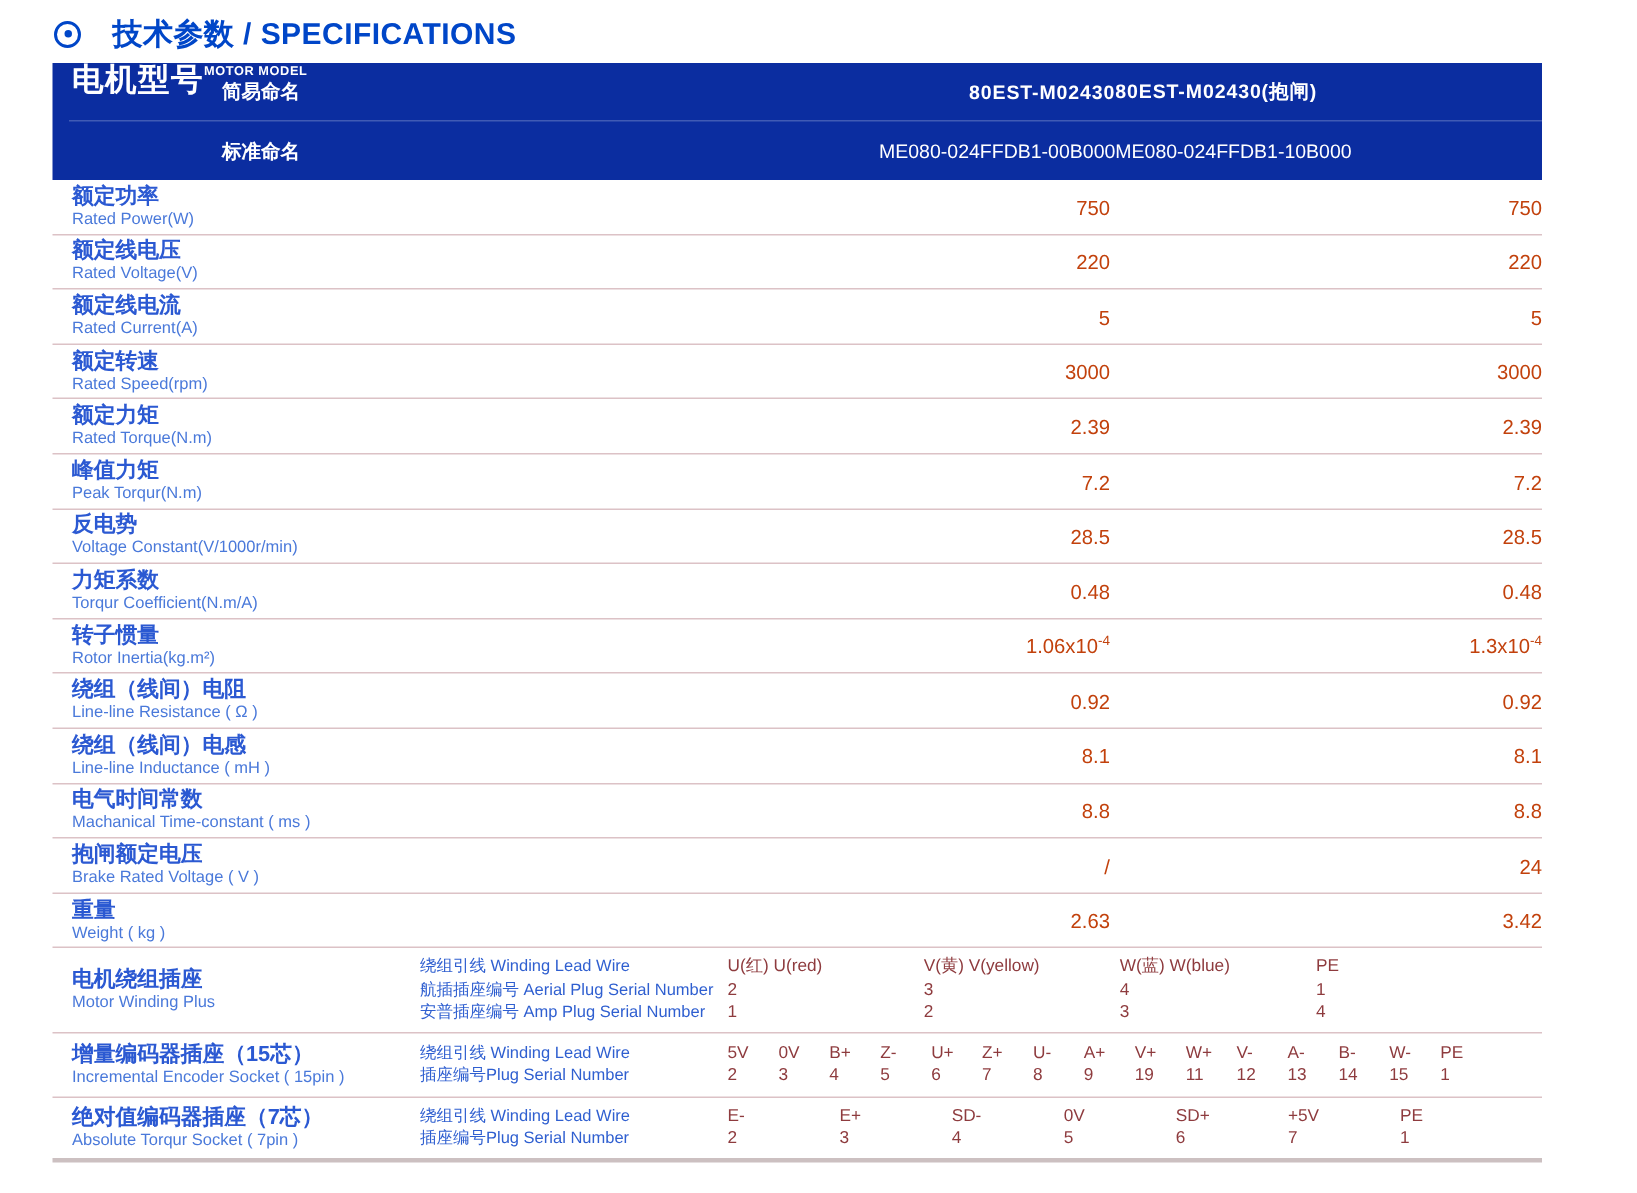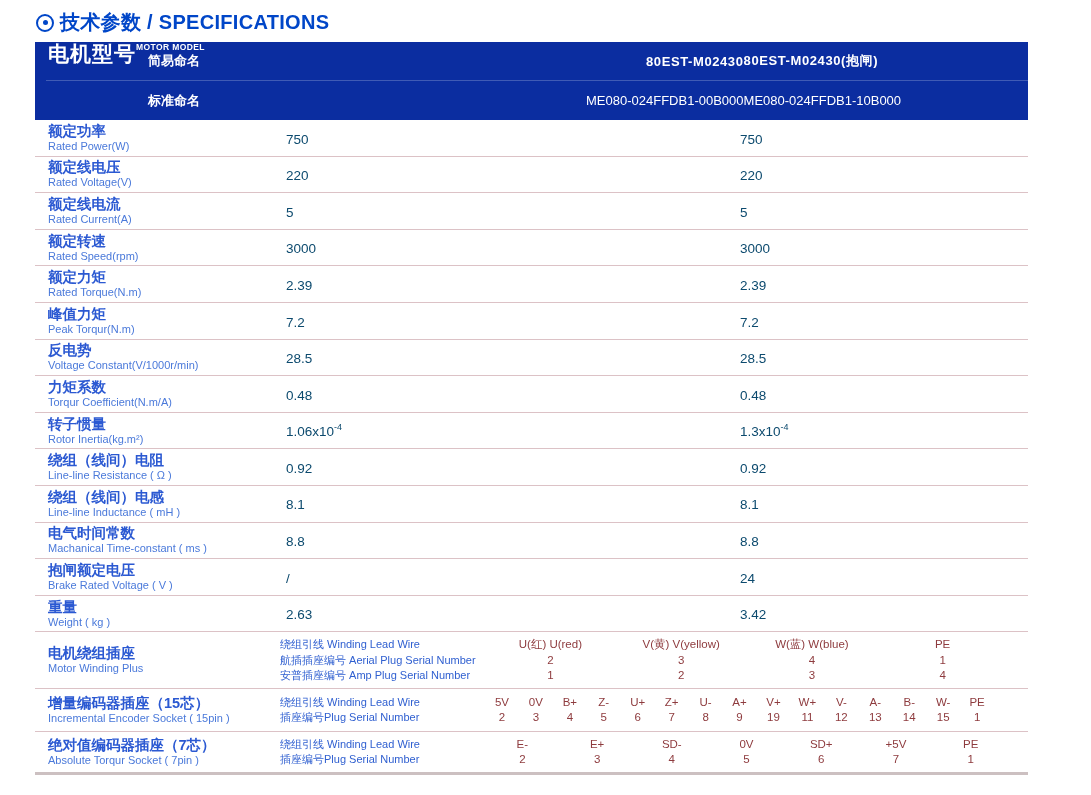--- a/index.html
+++ b/index.html
@@ -4,21 +4,21 @@
 <style>
   html,body { margin:0; padding:0; background:#ffffff; }
   body {
     width:1091px; height:795px; overflow:hidden;
     font-family:"Liberation Sans","DejaVu Sans",sans-serif;
     -webkit-font-smoothing:antialiased;
   }
   .page { position:relative; width:1091px; height:795px; background:#fff; }
 
   
-  .title-bar { position:absolute; left:36px; top:9px; display:flex; align-items:center; gap:6px; }
+  .title-bar { position:absolute; left:36px; top:9px; display:flex; align-items:center; gap:21px; }
   .title-icon { width:14px; height:14px; border:2px solid #0046c8; border-radius:50%; position:relative; flex:0 0 auto; }
   .title-icon::after { content:""; position:absolute; left:50%; top:50%; width:5px; height:5px; margin:-2.5px 0 0 -2.5px; background:#0046c8; border-radius:50%; }
   .title-text { color:#0046c8; font-size:20px; font-weight:bold; letter-spacing:0.3px; }
 
   
   .spec-table { position:absolute; left:35px; top:42px; width:993px; }
 
   
   .thead { position:relative; height:78px; background:#0b2da0; color:#fff; }
   .mm-block { position:absolute; left:13px; top:0; height:100px; display:flex; flex-direction:row; justify-content:center; z-index:2; }
@@ -30,38 +30,38 @@
   .hc1 { width:454px; text-align:right; font-size:13px; }
   .hc2 { width:288px; text-align:left; font-size:13px; }
   #head-rows .head-row:first-child .hc1,
   #head-rows .head-row:first-child .hc2 { font-weight:bold; letter-spacing:0.6px; }
 
   
   .spec-row { height:36.6px; box-sizing:border-box; display:flex; align-items:center; border-bottom:1px solid #dcc2c6; }
   .spec-label { width:251px; box-sizing:border-box; padding-left:13px; }
   .sl-zh { font-size:14.5px; font-weight:bold; color:#2b59d2; line-height:17px; }
   .sl-en { font-size:11px; color:#4a79da; line-height:13px; }
-  .cell { text-align:left; font-size:13.5px; color:#0c4a6e; }
+  .cell { text-align:right; font-size:13.5px; color:#c2410c; }
   .c1 { width:454px; }
   .c2 { width:288px; }
   .cell sup { font-size:9px; }
 
   
   .plug-row { display:flex; align-items:center; box-sizing:border-box; border-bottom:1px solid #dcc2c6; }
   .plug-row.last { border-bottom:3px solid #ccc0c1; }
   .plug-label { width:245px; box-sizing:border-box; padding-left:13px; }
   .pl-zh { font-size:14.5px; font-weight:bold; color:#2b59d2; line-height:17px; }
   .pl-en { font-size:11px; color:#4a79da; line-height:13px; }
   .plug-sub { width:205px; font-size:11px; color:#2f5fd0; }
   .plug-sub div { line-height:15.5px; }
   .plug-pins { flex:1; display:flex; box-sizing:border-box; }
   .pins-4 { padding-right:20px; }
   .pins-15 { padding-right:34px; }
   .pins-7 { padding-right:20px; }
-  .pin { flex:1; text-align:center; color:#8e3b3e; font-size:11.5px; }
+  .pin { flex:1; text-align:left; color:#8e3b3e; font-size:11.5px; }
   .pin div { line-height:15.5px; }
   #winding-row { height:57px; }
   #incremental-row { height:43px; }
   #absolute-row { height:43px; }
 </style>
 </head>
 <body>
 
 <div class="page">
 

